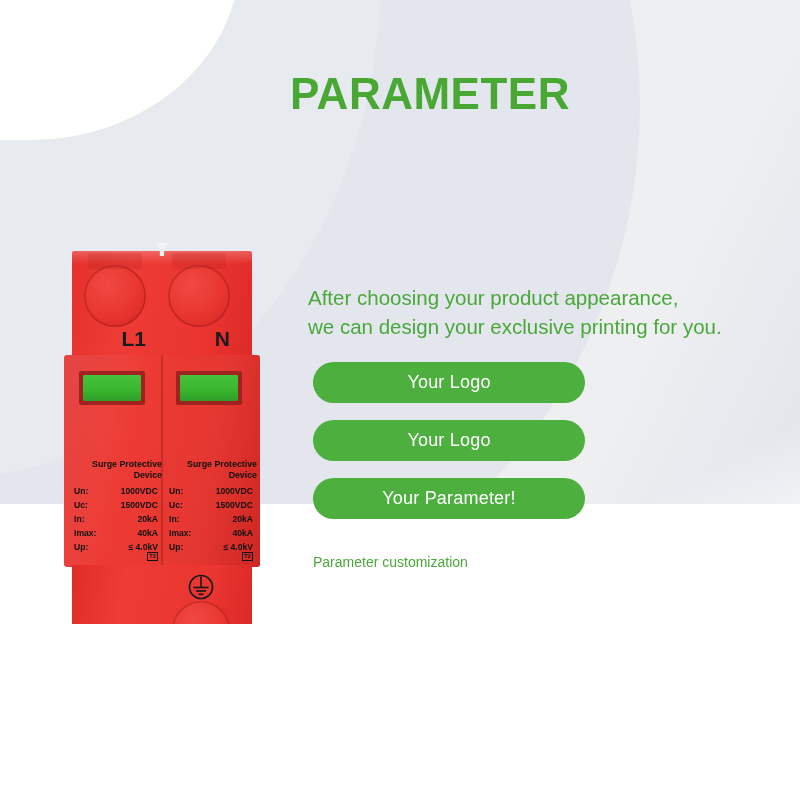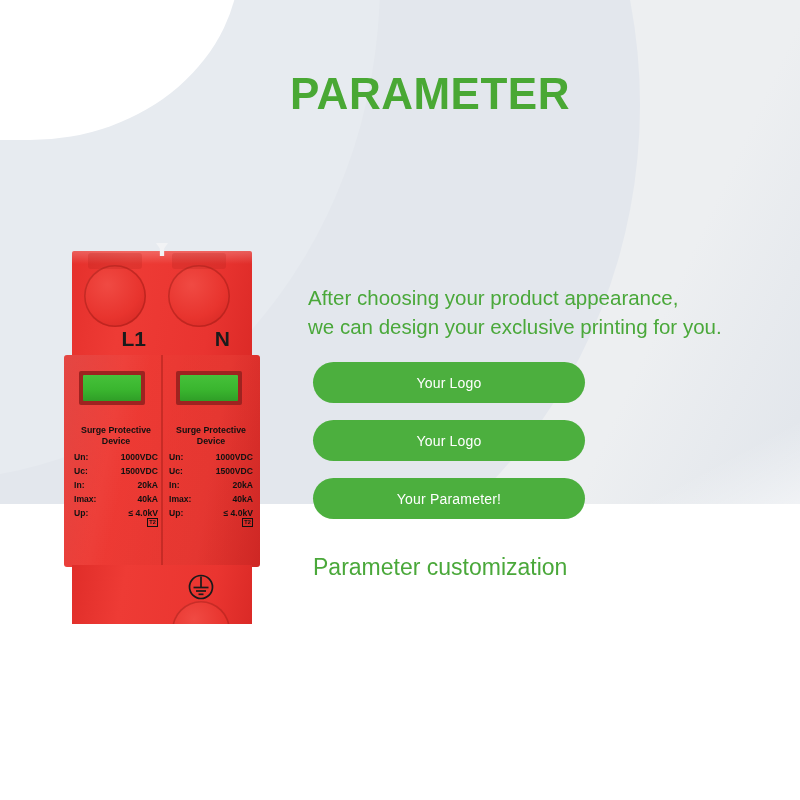--- a/index.html
+++ b/index.html
@@ -122,35 +122,35 @@
     position: absolute;
     left: 313px;
     top: 362px;
     width: 272px;
   }
   .pill {
     height: 41px;
     border-radius: 21px;
     background: #4caf3e;
     color: #ffffff;
-    font-size: 14px;
+    font-size: 18px;
     display: flex;
     align-items: center;
     justify-content: center;
     margin-bottom: 17px;
     letter-spacing: 0.2px;
     box-sizing: border-box;
   }
 
   .caption {
     position: absolute;
     left: 313px;
     top: 554px;
     color: #4aa83a;
-    font-size: 23px;
+    font-size: 14px;
   }
 
   
   #product {
     position: absolute;
     left: 64px;
     top: 243px;
     width: 196px;
     height: 428px;
   }
@@ -267,25 +267,26 @@
     top: 70px;
     width: 92px;
     color: #111111;
     font-size: 8.6px;
     line-height: 1.0;
   }
   .label-block.lb-l1 { left: 6px; }
   .label-block.lb-n  { left: 101px; }
 
   .lb-title {
-    text-align: center;
+    text-align: right;
     font-weight: bold;
     font-size: 8.8px;
     line-height: 1.3;
     margin-bottom: 5px;
+    margin-top: 34px;
   }
   .spec-row {
     display: flex;
     justify-content: space-between;
     align-items: baseline;
     font-weight: bold;
     margin-bottom: 5.5px;
     padding: 0 4px;
   }
   .spec-row .k { text-align: center; }

